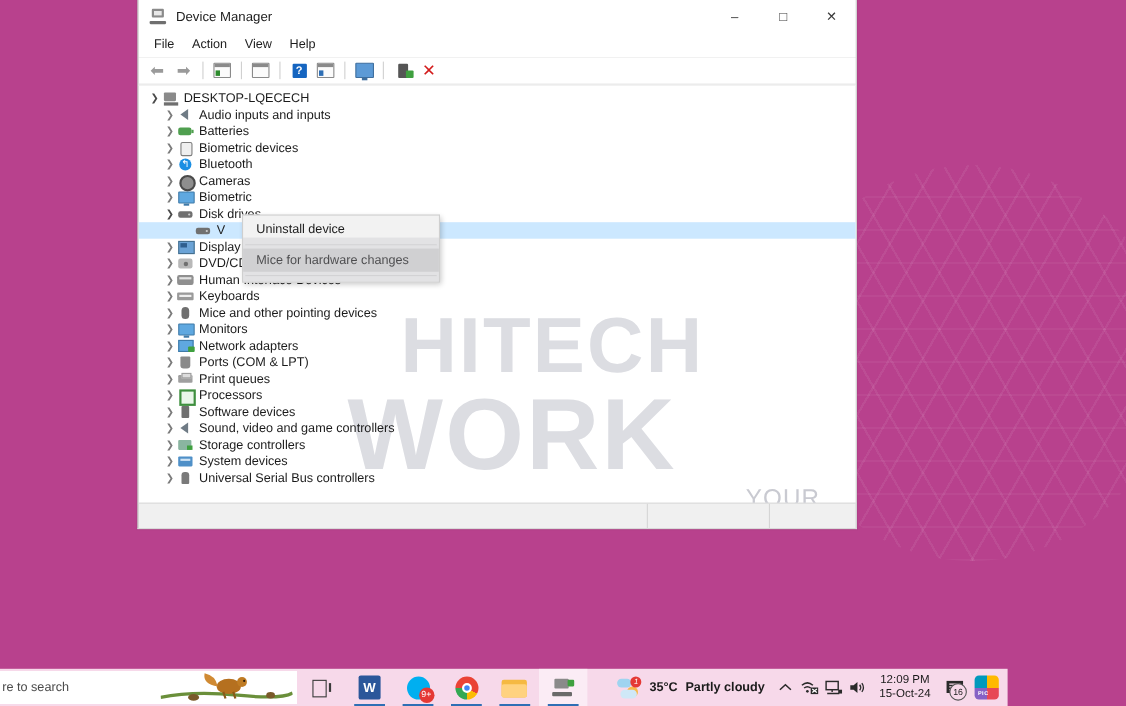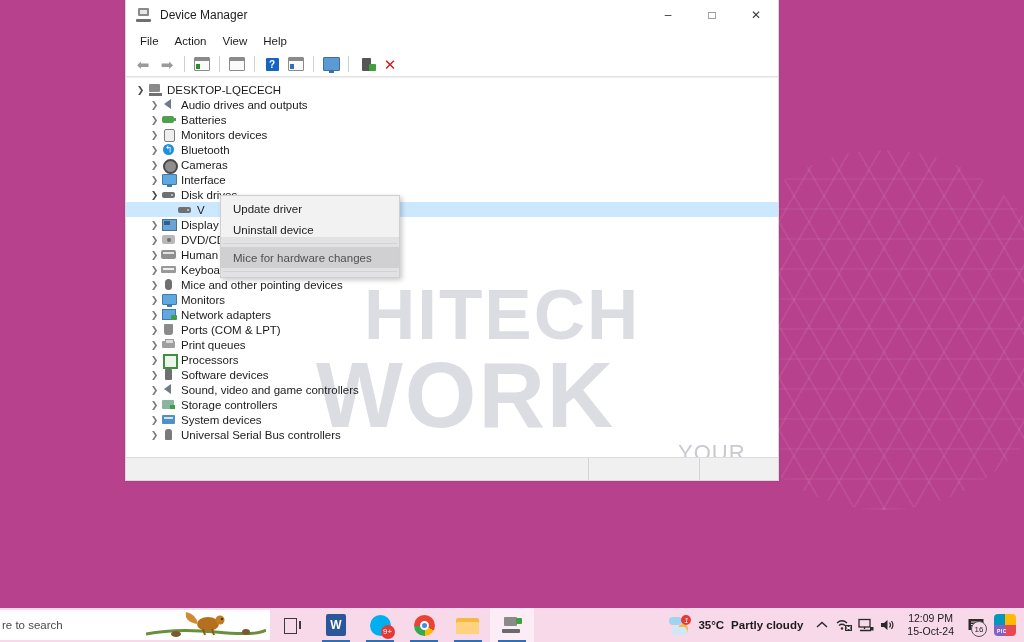--- a/index.html
+++ b/index.html
@@ -116,21 +116,21 @@
   #ctxmenu .cm-item.hot{background:#d8d8d8;}
   #ctxmenu .cm-sep{height:1px;background:#dcdcdc;margin:3px 2px;}
   #ctxmenu .veil{position:absolute;left:0;right:0;bottom:0;height:40px;background:rgba(190,190,195,.30);pointer-events:none;}
   
   .statusbar{height:22px;flex:none;background:#f0f0f0;border-top:1px solid #dcdcdc;display:flex;}
   .sb-pane{border-right:1px solid #d5d5d5;height:100%;}
   .sb-pane.p1{flex:1;}
   .sb-pane.p2{width:110px;}
   .sb-pane.p3{width:78px;border-right:none;}
   
-  #taskbar{position:absolute;left:0;bottom:0;width:1024px;height:34px;
+  #taskbar{position:absolute;left:0;bottom:0;width:916px;height:34px;
            background:#f7d9ea;display:flex;align-items:center;}
   #taskbar .searchbox{width:270px;height:30px;background:#fff;display:flex;align-items:center;
                       position:relative;overflow:hidden;flex:none;}
   #taskbar .searchbox .stext{font-size:11.5px;color:#4a4a4a;padding-left:2px;}
   .squirrel{position:absolute;right:4px;bottom:0;width:120px;height:30px;}
   .tb-item{width:44px;height:34px;display:flex;align-items:center;justify-content:center;position:relative;flex:none;}
   .tb-item.active{background:rgba(255,255,255,.5);}
   .tb-item.active:after{content:"";position:absolute;left:8px;right:8px;bottom:0;height:2px;background:#2f6fb5;}
   .tb-item.open:after{content:"";position:absolute;left:8px;right:8px;bottom:0;height:2px;background:#2f6fb5;}
   .taskview{width:17px;height:14px;position:relative;}
@@ -257,37 +257,37 @@
             <i class="ti-pc"></i>
           </span>
         <span>DESKTOP-LQECECH</span>
       </div>
 
       <div class="row indent2">
         <span class="chev">❯</span>
         <span class="tico">
             <i class="ti-speaker"></i>
           </span>
-        <span>Audio drives and outputs</span>
+        <span>Audio inputs and inputs</span>
       </div>
 
       <div class="row indent2">
         <span class="chev">❯</span>
         <span class="tico">
             <i class="ti-batt"></i>
           </span>
         <span>Batteries</span>
       </div>
 
       <div class="row indent2">
         <span class="chev">❯</span>
         <span class="tico">
             <i class="ti-bio"></i>
           </span>
-        <span>Monitors devices</span>
+        <span>Biometric devices</span>
       </div>
 
       <div class="row indent2">
         <span class="chev">❯</span>
         <span class="tico">
             <i class="ti-bt">↰</i>
           </span>
         <span>Bluetooth</span>
       </div>
 
@@ -297,21 +297,21 @@
             <i class="ti-cam"></i>
           </span>
         <span>Cameras</span>
       </div>
 
       <div class="row indent2">
         <span class="chev">❯</span>
         <span class="tico">
             <i class="ti-mon"></i>
           </span>
-        <span>Interface</span>
+        <span>Biometric</span>
       </div>
 
       <div class="row indent2">
         <span class="chev open">❯</span>
         <span class="tico">
             <i class="ti-disk"></i>
           </span>
         <span>Disk drives</span>
       </div>
 
@@ -447,21 +447,20 @@
   </div>
 
   <div class="statusbar">
     <div class="sb-pane p1"></div>
     <div class="sb-pane p2"></div>
     <div class="sb-pane p3"></div>
   </div>
 </div>
 
 <div id="ctxmenu">
-  <div class="cm-item">Update driver</div>
   <div class="cm-item">Uninstall device</div>
   <div class="cm-sep"></div>
   <div class="cm-item hot">Mice for hardware changes</div>
   <div class="cm-sep"></div>
   <div class="veil"></div>
 </div>
 
 <div id="taskbar">
 
   <div class="searchbox">

